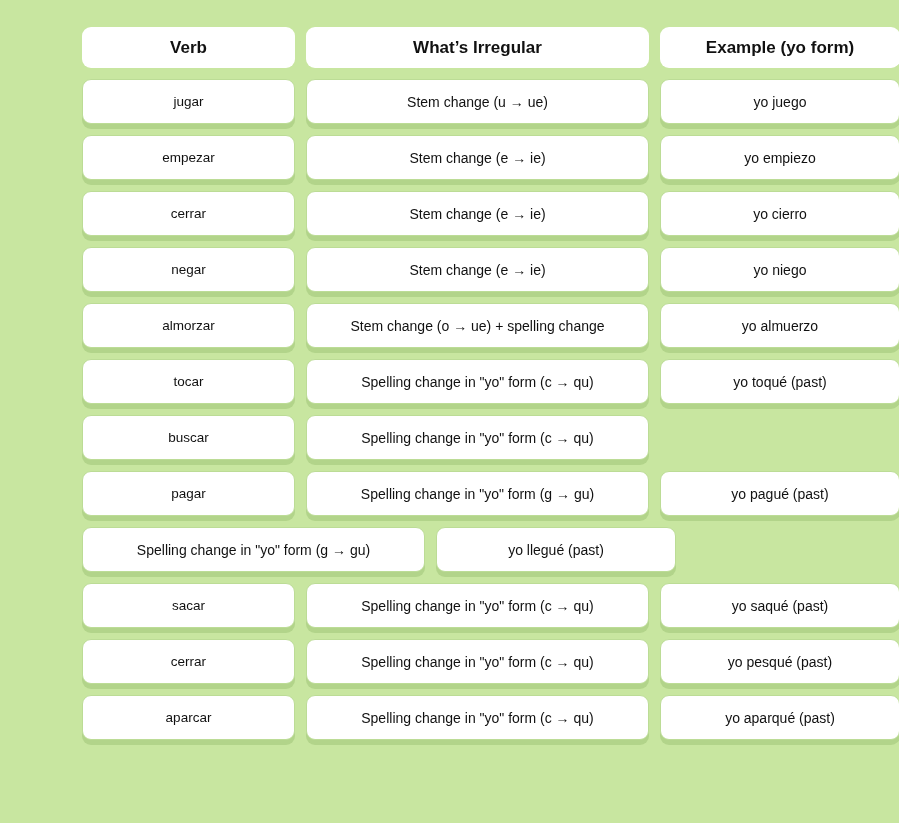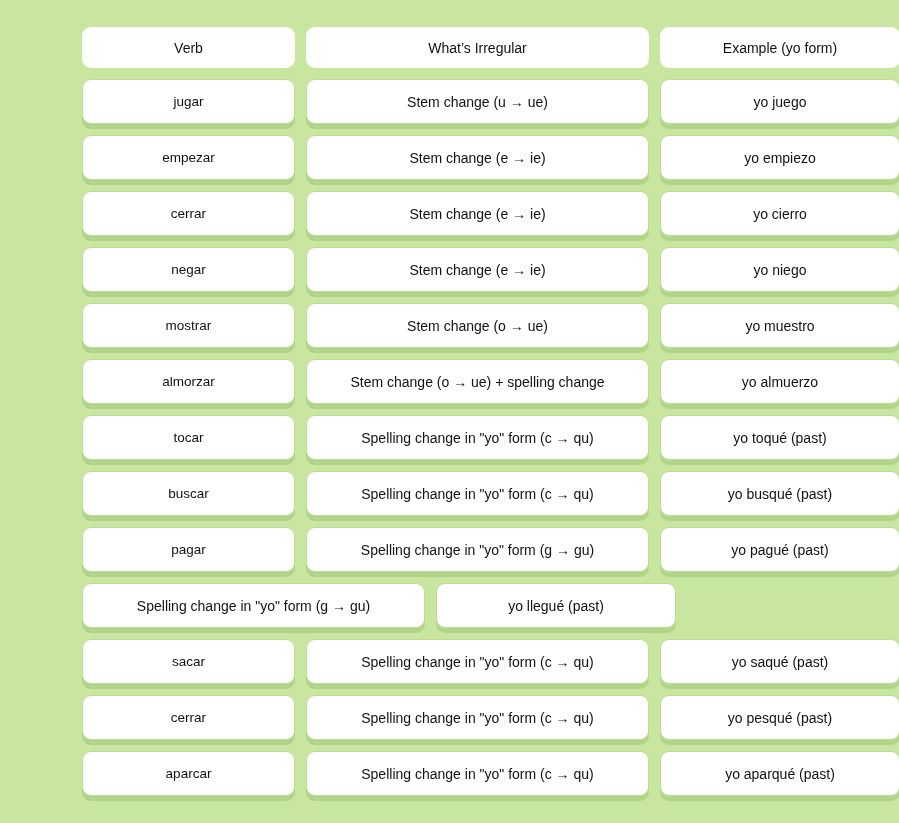--- a/index.html
+++ b/index.html
@@ -9,21 +9,21 @@
       position:relative; overflow:hidden;
     }
     .table { position:absolute; left:82px; top:27px; }
     .row { display:flex; gap:11px; }
     .hdr { margin-bottom:11px; }
     .cell {
       background:#fff; border-radius:9px;
       display:flex; align-items:center; justify-content:center;
       box-sizing:border-box; font-size:14px;
     }
-    .hdr .cell { height:41px; font-weight:normal; font-size:14px; }
+    .hdr .cell { height:41px; font-weight:bold; font-size:17px; }
     .data { margin-bottom:11px;align-items:center; }
     .data .cell {
       height:45px;
       box-shadow:0 5px 0 #b2d48a;
       border:1px solid #bcdc96;
     }
     .c1 { width:213px; }
     .c2 { width:343px; }
     .c3 { width:240px; }
     .c1.small { font-size:13.5px; }
@@ -52,38 +52,32 @@
         <div class="cell c1 small">cerrar</div>
         <div class="cell c2">Stem change (e → ie)</div>
         <div class="cell c3">yo cierro</div>
       </div>
       <div class="row data">
         <div class="cell c1 small">negar</div>
         <div class="cell c2">Stem change (e → ie)</div>
         <div class="cell c3">yo niego</div>
       </div>
       <div class="row data">
-        <div class="cell c1 small">mostrar</div>
-        <div class="cell c2">Stem change (o → ue)</div>
-        <div class="cell c3">yo muestro</div>
-      </div>
-      <div class="row data">
         <div class="cell c1 small">almorzar</div>
         <div class="cell c2">Stem change (o → ue) + spelling change</div>
         <div class="cell c3">yo almuerzo</div>
       </div>
       <div class="row data">
         <div class="cell c1 small">tocar</div>
         <div class="cell c2">Spelling change in "yo" form (c → qu)</div>
         <div class="cell c3">yo toqué (past)</div>
       </div>
       <div class="row data">
         <div class="cell c1 small">buscar</div>
         <div class="cell c2">Spelling change in "yo" form (c → qu)</div>
-        <div class="cell c3">yo busqué (past)</div>
       </div>
       <div class="row data">
         <div class="cell c1 small">pagar</div>
         <div class="cell c2">Spelling change in "yo" form (g → gu)</div>
         <div class="cell c3">yo pagué (past)</div>
       </div>
       <div class="row data">
         <div class="cell c2">Spelling change in "yo" form (g → gu)</div>
         <div class="cell c3">yo llegué (past)</div>
       </div>

